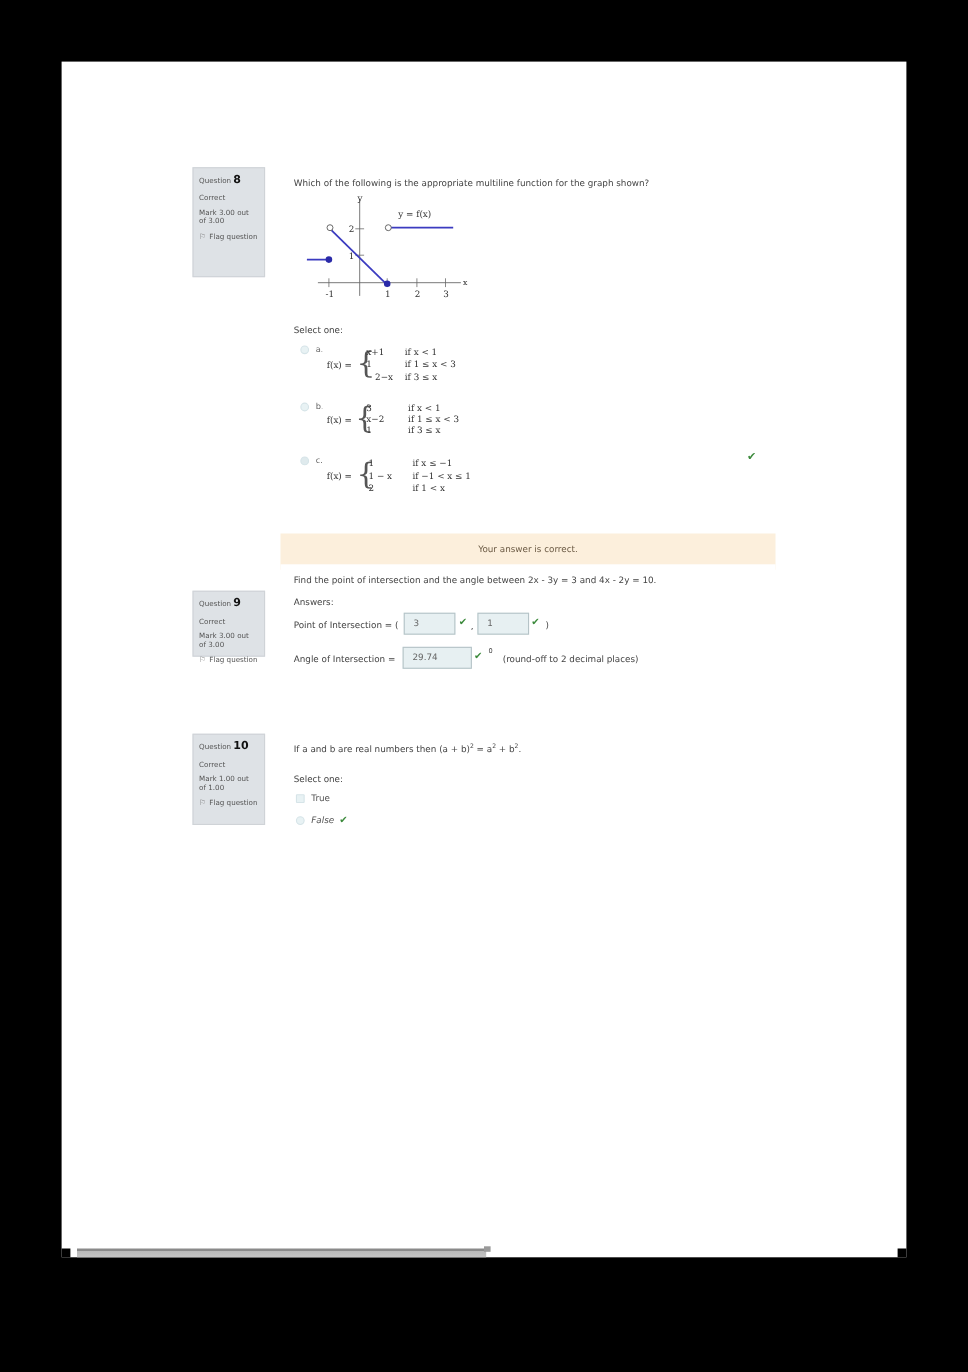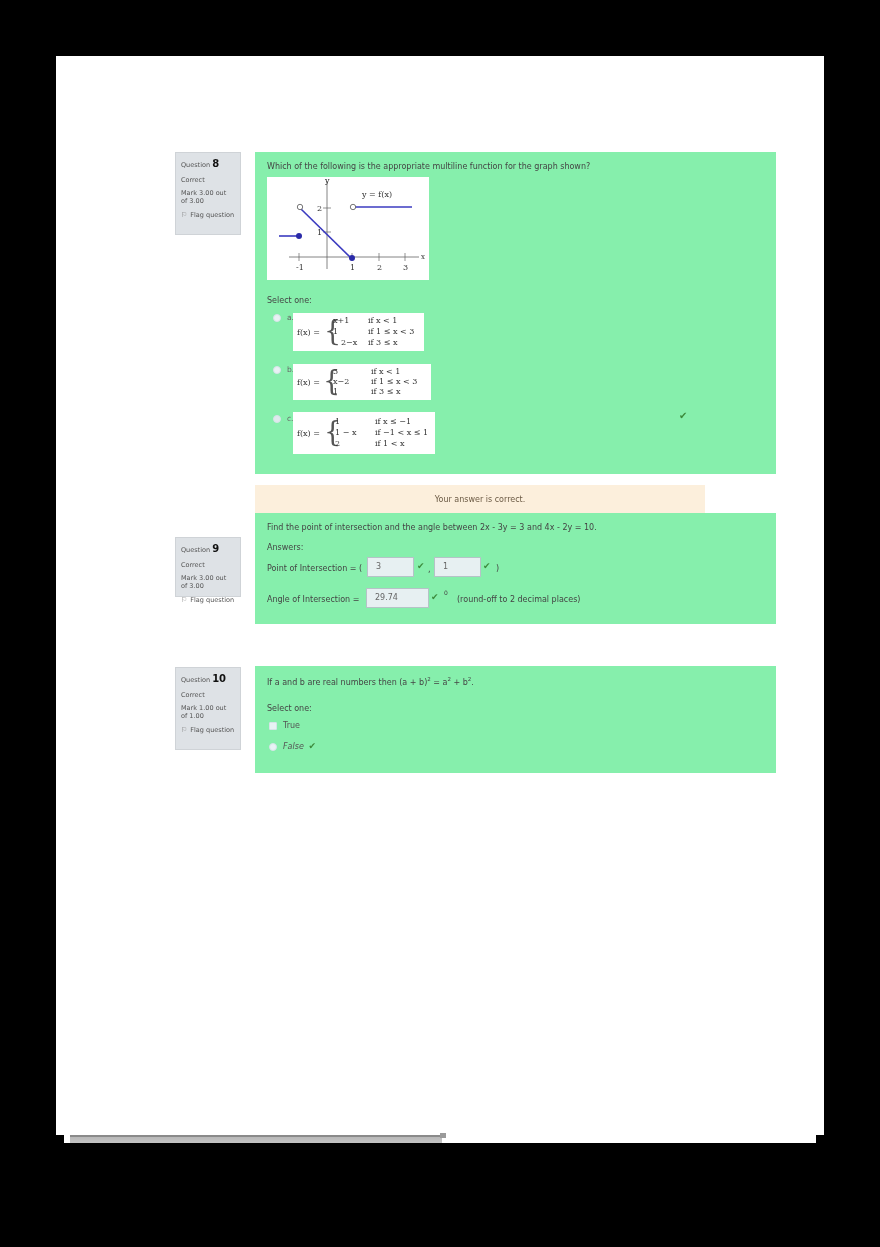--- a/index.html
+++ b/index.html
@@ -13,21 +13,21 @@
   .br-notch { position:absolute; left:816px; top:1135px; width:8px; height:8px; background:#000; }
 
   .info { position:absolute; left:175px; width:66px; background:#dee2e6; border:1px solid #cfd3d7;
           font-size:6.5px; color:#555; padding:4px 4px 6px 5px; box-sizing:border-box; line-height:1.3; }
   .info .qno { font-size:6.5px; }
   .info .qno b { font-size:10px; color:#111; font-weight:bold; }
   .info div { margin-bottom:6px; }
   .info .flag { margin-bottom:0; }
   .info .flag span.ic { font-size:7px; color:#777; margin-right:3px; }
 
-  .content { position:absolute; left:255px; width:521px; background:#86efac; box-sizing:border-box;
+  .content { position:absolute; left:255px; width:450px; background:#ffffff; box-sizing:border-box;
              font-size:8px; color:#444; }
   .content .qtext { position:absolute; left:12px; }
   .feedback { position:absolute; left:255px; top:485px; width:450px; height:33px; background:#fcefdc;
               font-size:8px; color:#6b5a44; box-sizing:border-box; padding:10px 12px;text-align:center; }
 
   .graph { position:absolute; left:12px; top:25px; width:162px; height:103px; background:#fff; }
   .formula { position:absolute; background:#fff; font-family:"DejaVu Serif", serif; font-size:8px; color:#333; }
   .formula .lhs { position:absolute; top:50%; transform:translateY(-50%); left:4px; }
   .formula .brace { position:absolute; font-size:27px; line-height:1; top:50%; transform:translateY(-56%); font-weight:100; color:#555; }
   .formula .row { position:absolute; white-space:nowrap; line-height:1; }
@@ -36,21 +36,21 @@
   .radio { display:inline-block; width:6px; height:6px; border-radius:50%; background:#e8f2f4; border:1px solid #d6e4e8; margin-right:6px; vertical-align:middle; }
   .check { color:#3c8a3c; font-weight:bold; }
   .tinput { position:absolute; height:20px; background:#e7f0f2; border:1px solid #b5c3c7; box-sizing:border-box;
             font-size:8px; color:#666; padding:4px 8px; }
 </style>
 </head>
 <body>
 
 <div class="page"></div>
 
-<div class="info" style="top:152px;height:83px;">
+<div class="info" style="top:152px;height:100px;">
   <div class="qno"><span>Question</span> <b>8</b></div>
   <div>Correct</div>
   <div style="line-height:1.15"><span>Mark 3.00 out</span><br><span>of 3.00</span></div>
   <div class="flag"><span class="ic">⚐</span><span>Flag question</span></div>
 </div>
 
 <div class="content" style="top:152px;height:322px;">
   <div class="qtext" style="top:10px;">Which of the following is the appropriate multiline function for the graph shown?</div>
 
   <div class="graph">

